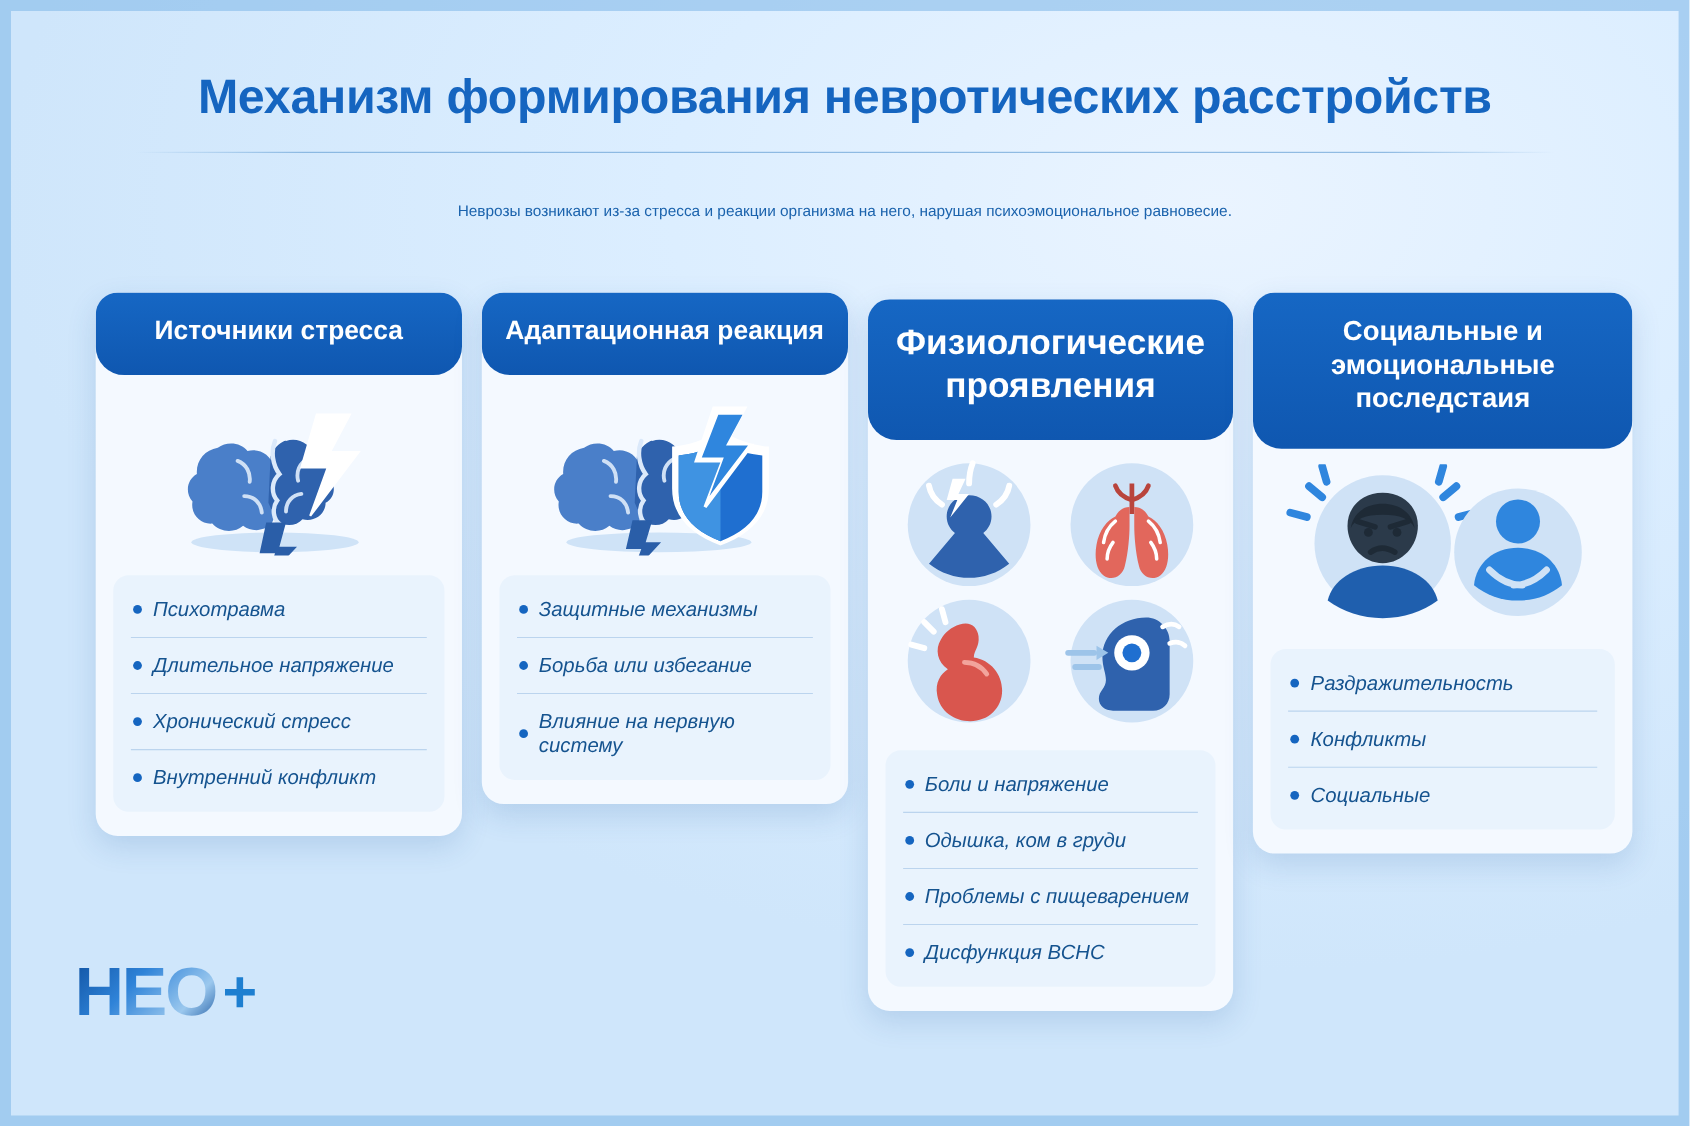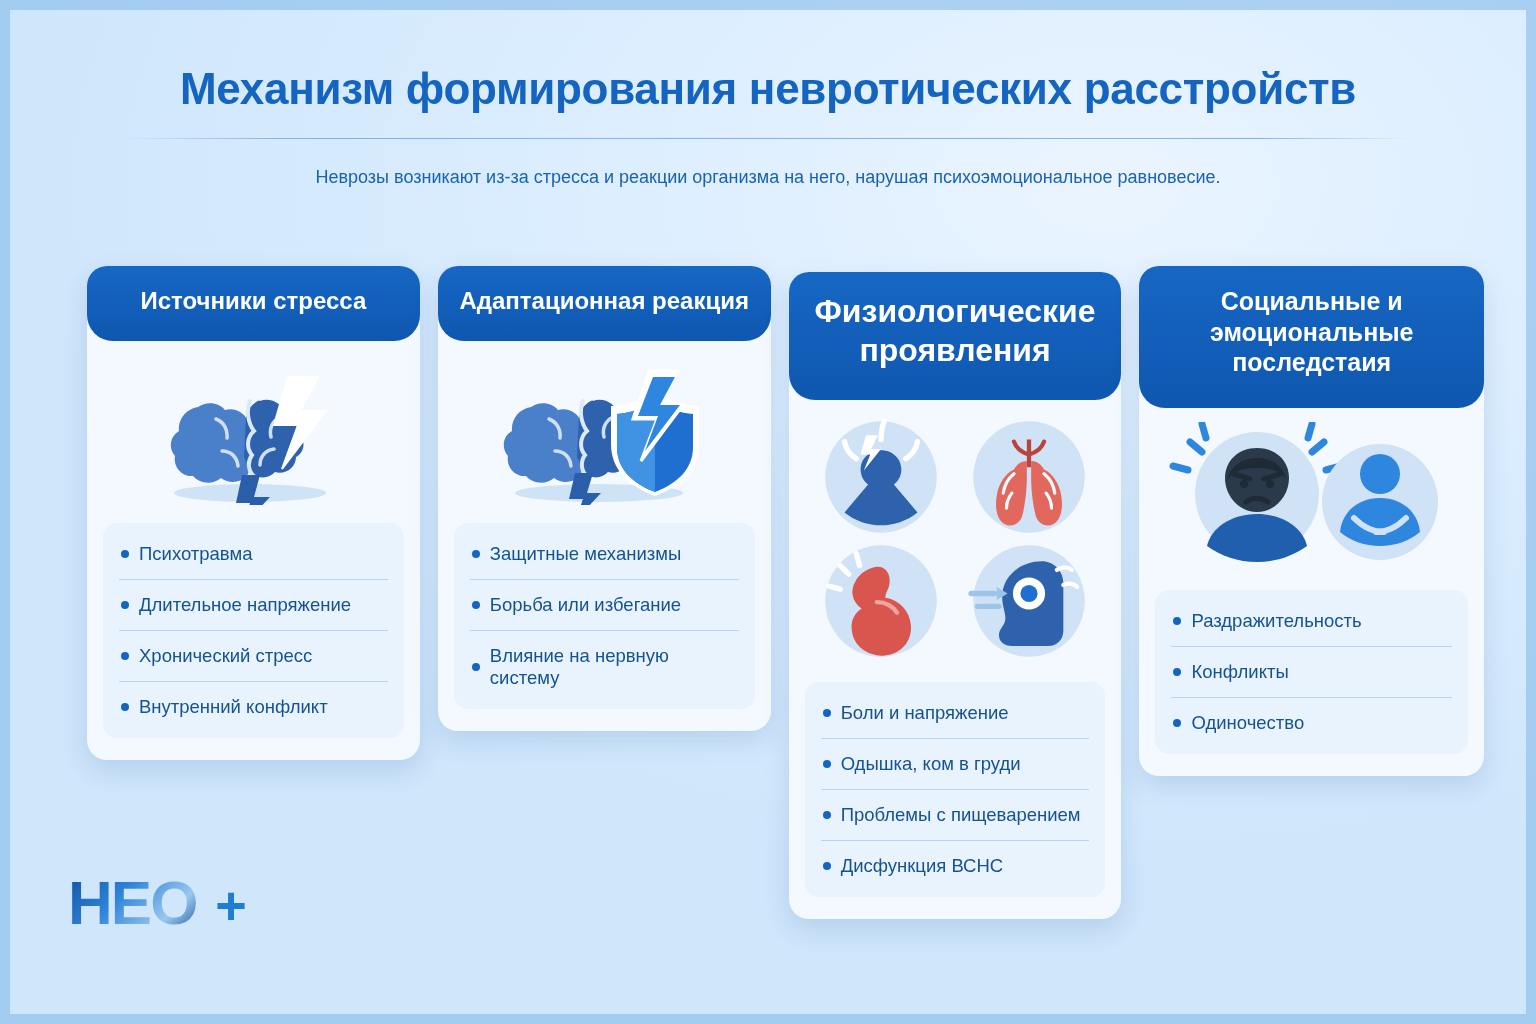--- a/index.html
+++ b/index.html
@@ -39,22 +39,22 @@
     color: #1565c0;
     letter-spacing: -0.3px;
   }
   .title-rule {
     width: 1290px;
     height: 1px;
     margin: 24px auto 0;
     background: linear-gradient(to right, rgba(120,170,220,0), rgba(110,165,215,0.8) 12%, rgba(110,165,215,0.8) 88%, rgba(120,170,220,0));
   }
   .subtitle {
-    margin-top: 28px;
-    font-size: 18px;
+    margin-top: 44px;
+    font-size: 14px;
     color: #1b63ad;
   }
 
   
   .cards {
     position: absolute;
     top: 266px;
     left: 54px;
     width: 1430px;
     display: flex;
@@ -110,20 +110,21 @@
     padding: 6px 16px;
   }
   .list-item {
     display: flex;
     align-items: center;
     gap: 10px;
     font-size: 18.5px;
     color: #15538f;
     padding: 14px 2px;
     border-bottom: 1px solid rgba(130, 175, 220, 0.45);
+    font-style: italic;
   }
   .list-item:last-child { border-bottom: none; }
   .dot {
     width: 8px; height: 8px;
     border-radius: 50%;
     background: #1565c0;
     flex: 0 0 8px;
   }
 
   
@@ -131,22 +132,21 @@
   .card.c2 { margin-top: 0; }
   .card.c3 { margin-top: 6px; }
   .card.c4 { margin-top: 0; }
 
   
   .logo {
     position: absolute;
     left: 68px;
     bottom: 86px;
     display: flex;
-    align-items: center;
-    gap: 15px;
+    gap: 2px;
   }
   .logo-text {
     font-size: 62px;
     font-weight: bold;
     letter-spacing: -2px;
     background: linear-gradient(135deg, #0e4f9e 0%, #2f83d8 40%, #9bc8ee 75%, #0d4a96 100%);
     -webkit-background-clip: text;
     background-clip: text;
     color: transparent;
   }
@@ -328,21 +328,21 @@
         <div class="list-item">
           <span class="dot"></span>
           <span>Раздражительность</span>
         </div>
         <div class="list-item">
           <span class="dot"></span>
           <span>Конфликты</span>
         </div>
         <div class="list-item">
           <span class="dot"></span>
-          <span>Одиночество</span>
+          <span>Социальные</span>
         </div>
       </div>
     </div>
 
   </div>
 
   <div class="logo">
     <span class="logo-text">HEO</span>
     <span class="logo-plus">+</span>
   </div>

